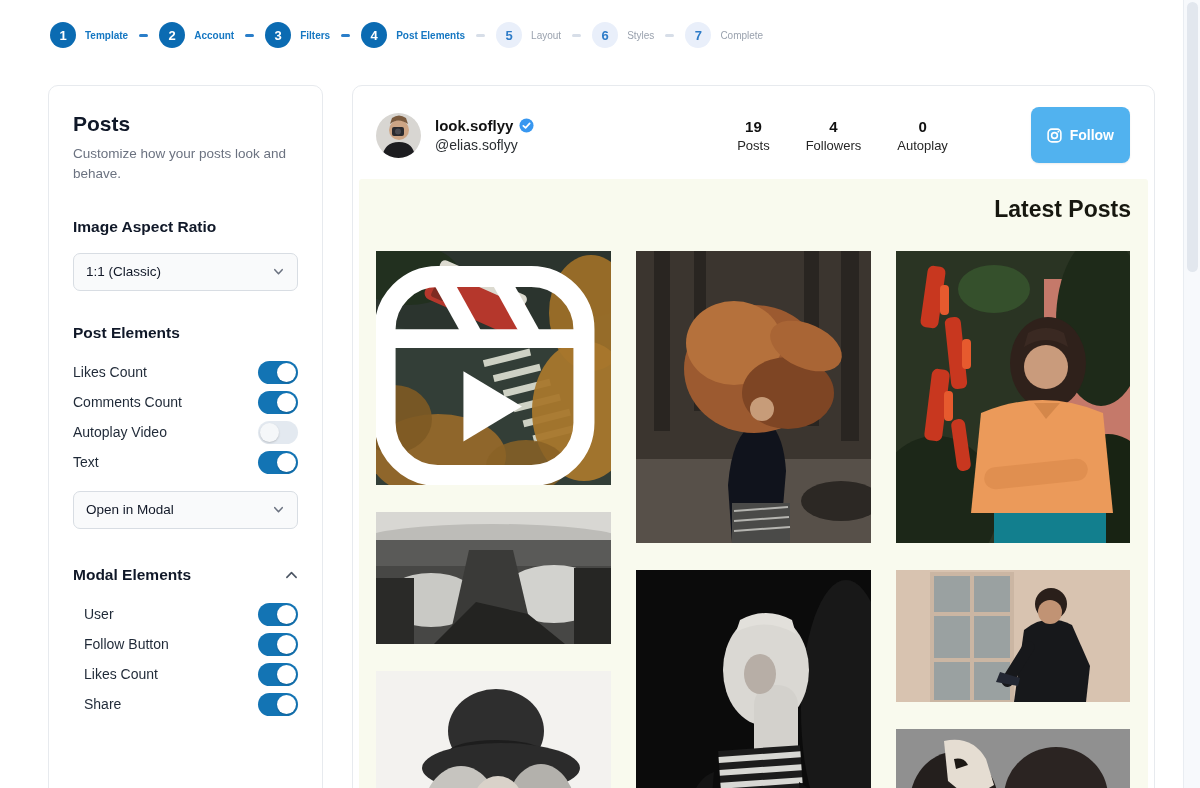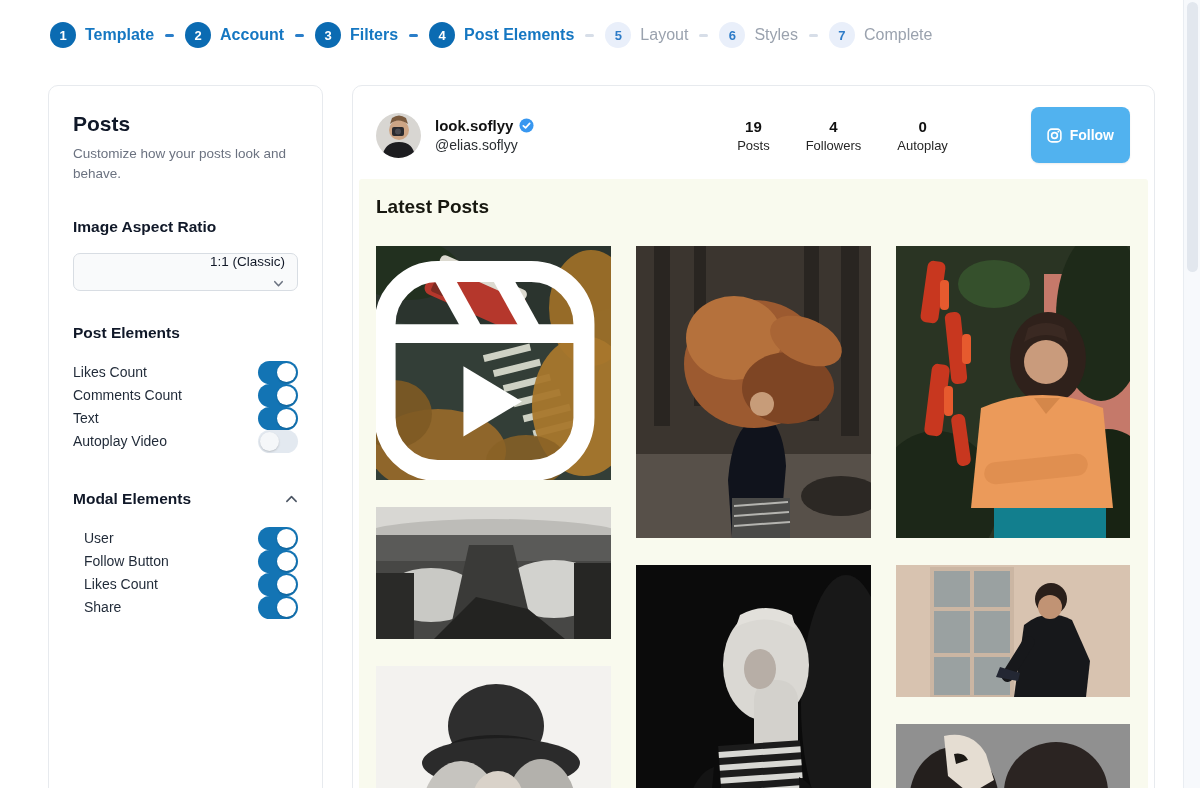--- a/index.html
+++ b/index.html
@@ -8,38 +8,38 @@
 
   
   .stepper{position:absolute;left:50px;top:22px;display:flex;align-items:center;}
   .step{display:flex;align-items:center;cursor:pointer;}
   .dash{width:9px;height:3px;border-radius:2px;margin:0 11px;background:#d7dee8;}
   .step[data-state="active"] .dash{background:#2a7ec9;}
   .circle{width:26px;height:26px;border-radius:50%;display:flex;align-items:center;justify-content:center;
     font-size:13px;font-weight:bold;margin-right:9px;flex:none;}
   .step[data-state="active"] .circle{background:#0b6bb2;color:#fff;}
   .step[data-state="inactive"] .circle{background:#e9effa;color:#2e7cc8;}
-  .step-label{font-size:16px;white-space:nowrap;}
+  .step-label{font-size:10px;white-space:nowrap;}
   .step[data-state="active"] .step-label{color:#1577c2;font-weight:700;}
   .step[data-state="inactive"] .step-label{color:#9aa2ae;font-weight:400;}
 
   
   .card{position:absolute;top:85px;background:#fff;border:1px solid #e7eaee;border-radius:10px;}
   .sidebar{left:48px;width:275px;height:960px;padding:26px 24px;}
   .preview{left:352px;width:803px;height:960px;}
 
   
   .sb-title{font-size:21px;font-weight:700;color:#101828;margin:0;}
   .sb-subtitle{font-size:13.5px;color:#6b7280;line-height:1.5;margin-top:8px;max-width:215px;}
   .sb-h{font-size:15.5px;font-weight:700;color:#101828;margin-top:33px;}
   .select{margin-top:17px;height:38px;border:1px solid #d8dde3;border-radius:7px;background:#f9fafb;
-    display:flex;align-items:flex-end;justify-content:space-between;padding:0 12px;cursor:pointer;flex-direction:column;}
+    display:flex;align-items:center;justify-content:space-between;padding:0 12px;cursor:pointer;}
   .select-value{font-size:13.5px;color:#111827;}
   .chev{flex:none;}
-  .trow{display:flex;align-items:center;justify-content:space-between;height:23px;}
+  .trow{display:flex;align-items:center;justify-content:space-between;height:23px;margin-top:7px;}
   .trow.first{margin-top:19px;}
   .trow .tlabel{font-size:14px;color:#1f2937;}
   .trow.indent{margin-left:11px;}
   .toggle{position:relative;width:40px;height:23px;border-radius:12px;background:#e3e9f0;flex:none;cursor:pointer;}
   .toggle::after{content:"";position:absolute;top:2px;left:2px;width:19px;height:19px;border-radius:50%;
     background:#f5f7f9;box-shadow:0 1px 2px rgba(0,0,0,.18);}
   .toggle[data-state="on"]{background:#1374b4;}
   .toggle[data-state="on"]::after{left:auto;right:2px;background:#fff;}
   .collapse-h{display:flex;align-items:center;justify-content:space-between;margin-top:37px;cursor:pointer;}
   .collapse-h .sb-h{margin-top:0;}
@@ -55,21 +55,21 @@
   .stats{display:flex;gap:36px;margin:0 auto;padding-left:120px;}
   .stat{text-align:center;}
   .stat-v{font-size:15px;font-weight:700;color:#111;}
   .stat-l{font-size:13px;color:#262626;margin-top:3px;}
   .follow-btn{flex:none;display:flex;align-items:center;gap:8px;background:#51b2ef;color:#fff;border:none;
     border-radius:8px;padding:20px 16px;font-size:14px;font-weight:700;cursor:pointer;
     font-family:inherit;box-shadow:0 1px 2px rgba(0,0,0,.08);}
 
   
   .feed{margin:0 6px;background:#f9faee;border-radius:3px;padding:17px 17px 40px;height:700px;}
-  .feed-title{font-size:19px;font-weight:700;color:#17170f;}
+  .feed-title{font-size:23px;font-weight:700;color:#17170f;text-align:right;}
   .grid{display:flex;gap:25px;margin-top:28px;}
   .gcol{display:flex;flex-direction:column;gap:27px;width:235px;}
   .tile{position:relative;width:100%;overflow:hidden;cursor:pointer;background:#222;}
   .tile svg{display:block;width:100%;height:100%;}
   .reel-badge{position:absolute;top:8px;right:9px;width:20px;height:20px;}
 
   
   .scrollbar{position:absolute;right:0;top:0;width:17px;height:788px;background:#f7f9fc;border-left:1px solid #e9edf2;cursor:pointer;}
   .scroll-thumb{position:absolute;left:3px;top:2px;width:11px;height:270px;border-radius:6px;background:#e2e7ee;}
 </style>
@@ -128,28 +128,34 @@
   <div class="sb-h">Post Elements</div>
   <div class="trow first">
     <span class="tlabel">Likes Count</span>
     <span class="toggle" data-state="on"></span>
   </div>
   <div class="trow">
     <span class="tlabel">Comments Count</span>
     <span class="toggle" data-state="on"></span>
   </div>
   <div class="trow">
-    <span class="tlabel">Text</span>
-    <span class="toggle" data-state="on"></span>
-  </div>
-  <div class="trow">
     <span class="tlabel">Autoplay Video</span>
     <span class="toggle" data-state="off"></span>
   </div>
-
+  <div class="trow">
+    <span class="tlabel">Text</span>
+    <span class="toggle" data-state="on"></span>
+  </div>
+
+  <div class="select">
+    <span class="select-value">Open in Modal</span>
+    <svg class="chev" width="13" height="13" viewBox="0 0 14 14">
+        <polyline points="3,5 7,9.5 11,5" fill="none" stroke="#6b7280" stroke-width="1.6" stroke-linecap="round" stroke-linejoin="round"></polyline>
+      </svg>
+  </div>
 
   <div class="collapse-h">
     <span class="sb-h">Modal Elements</span>
     <svg width="13" height="10" viewBox="0 0 14 10">
         <polyline points="2,7.5 7,2.5 12,7.5" fill="none" stroke="#4b5563" stroke-width="1.7" stroke-linecap="round" stroke-linejoin="round"></polyline>
       </svg>
   </div>
   <div class="trow first indent">
     <span class="tlabel">User</span>
     <span class="toggle" data-state="on"></span>

